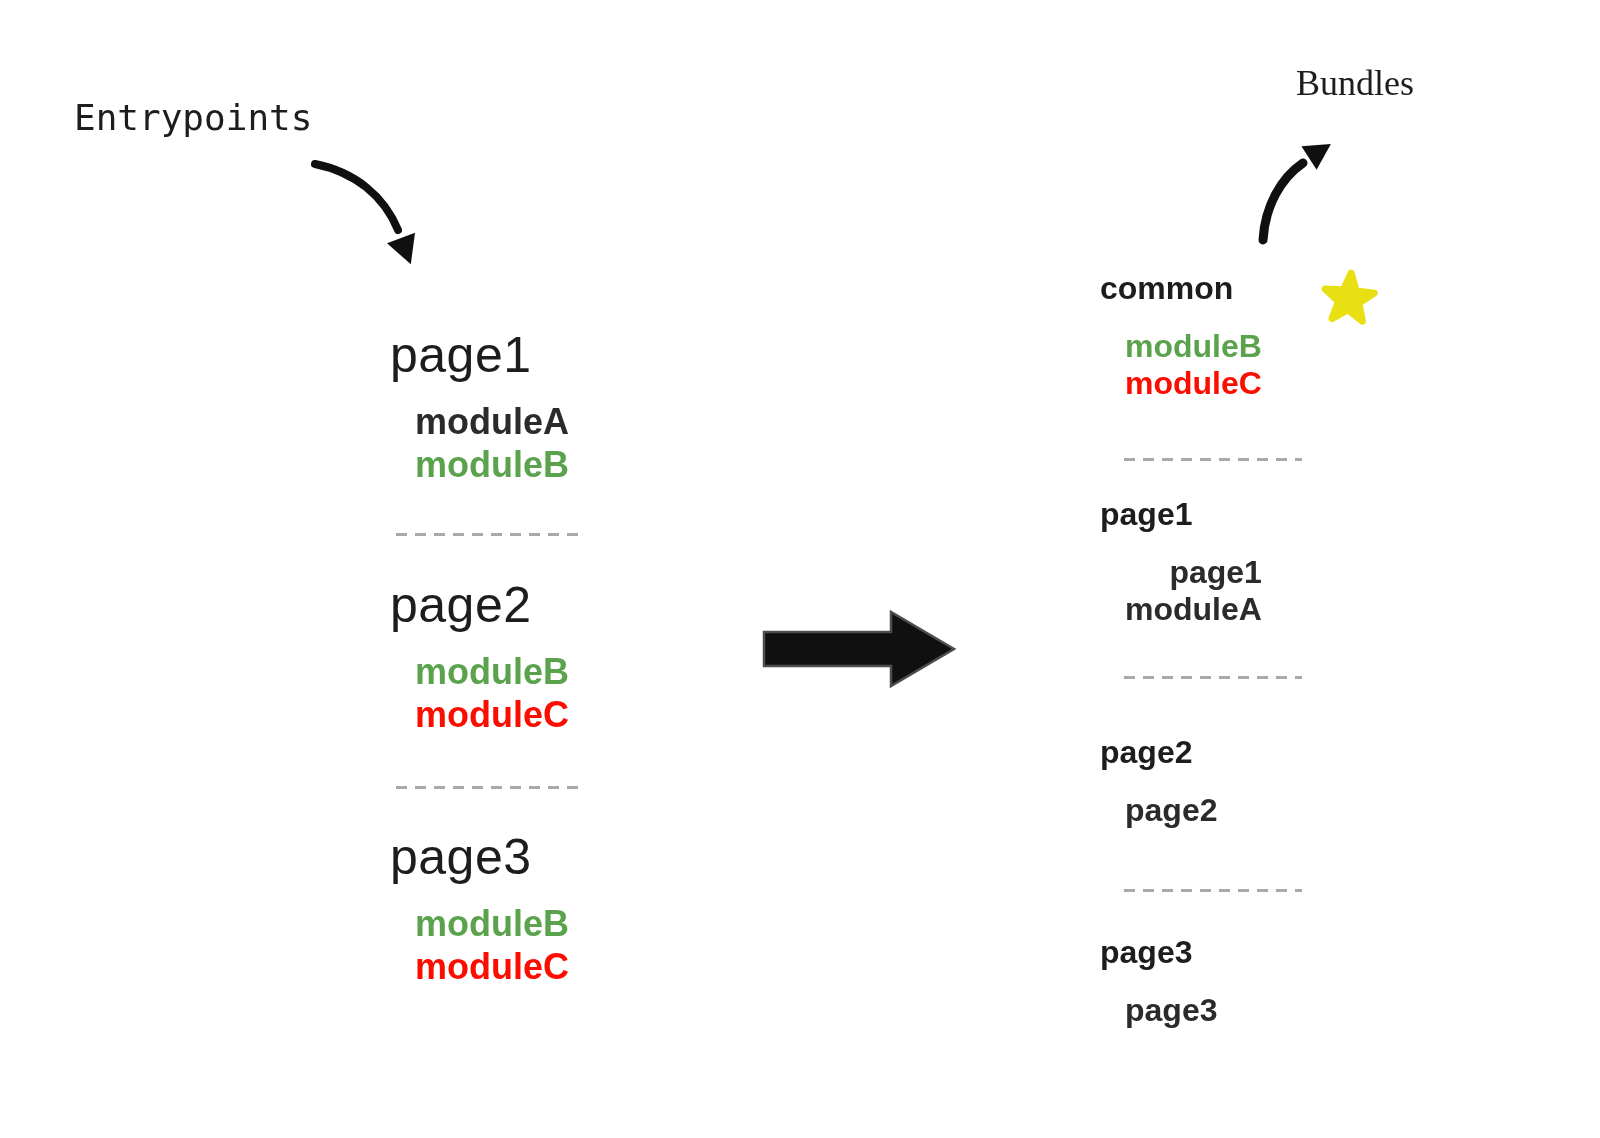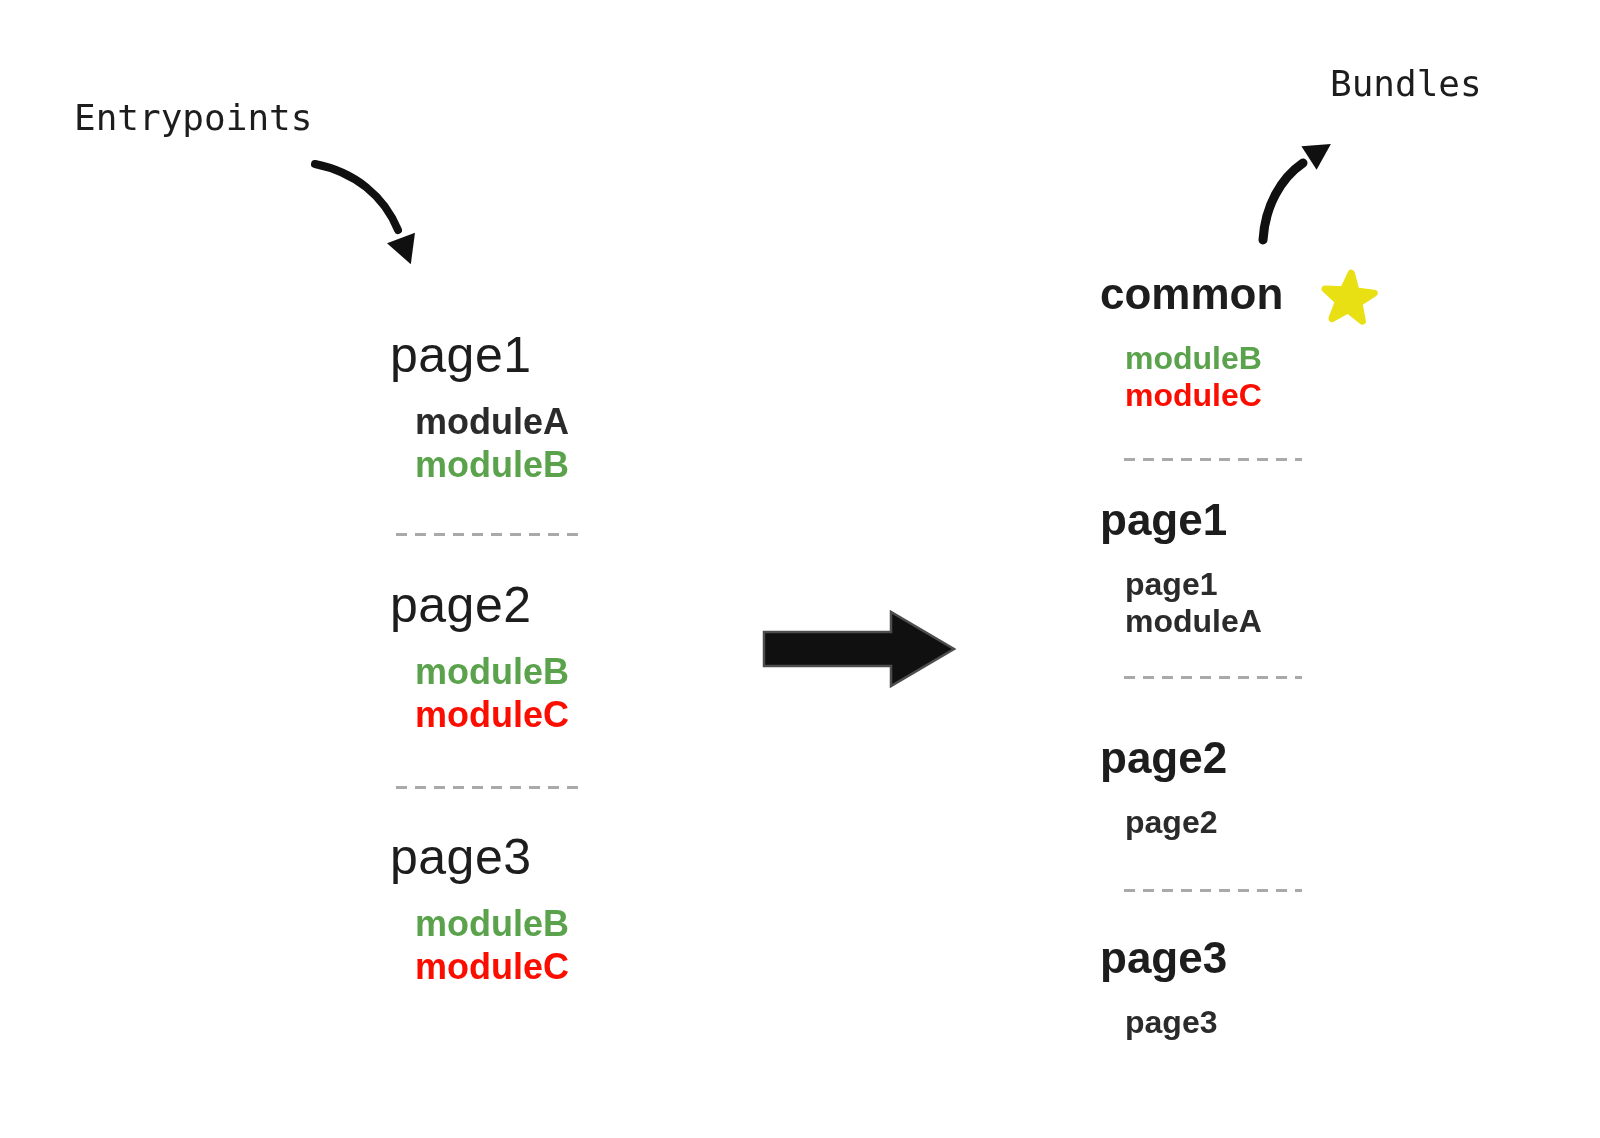--- a/index.html
+++ b/index.html
@@ -9,43 +9,43 @@
     color:var(--c-ink,#1d1d1d);
   }
   .mono-label {
     position:absolute;
     font-family:"DejaVu Sans Mono", "Liberation Mono", monospace;
     font-size:36px; line-height:1.1; color:var(--c-ink,#1d1d1d);
     white-space:nowrap;
   }
   .sec { position:absolute; white-space:nowrap; }
   .sec-title { margin:0; font-size:50px; line-height:1; font-weight:400; color:var(--c-ink,#1d1d1d); letter-spacing:0.5px; }
-  .sec.right .sec-title { font-size:44px; font-weight:700; letter-spacing:0; }
+  .sec.right .sec-title { font-size:32px; font-weight:700; letter-spacing:0; }
   .title-row { display:flex; align-items:center; gap:22px; }
-  .mods { margin:20px 0 0 25px; font-size:36px; line-height:1.2; }
+  .mods { margin:20px 0 0 25px; font-size:36px; line-height:1.2;text-align:right; }
   .sec.right .mods { margin:24px 0 0 25px; font-size:32px; line-height:1.16; }
   .mod { font-weight:700; }
   .mod.bold { font-weight:700; }
   .dash {
     position:absolute; height:3px;
     background:repeating-linear-gradient(90deg, var(--c-dash,#a9a9a9) 0 11px, transparent 11px 19px);
   }
   svg.arrow, svg.star { position:absolute; display:block; }
   svg.arrow .stroke { fill:none; stroke:var(--c-arrow,#101010); stroke-width:8; stroke-linecap:round; }
   svg.arrow .head { fill:var(--c-arrow,#101010); stroke:none; }
   svg.arrow .block { fill:var(--c-arrow,#101010); stroke:#4d4d4d; stroke-width:2.5; stroke-linejoin:miter; }
   svg.star .shape { fill:var(--c-star,#e8e013); stroke:var(--c-star,#e8e013); stroke-width:7; stroke-linejoin:round; }
 </style>
 </head>
 <body>
 
 <div class="canvas">
 
   <div class="mono-label" style="left:74px; top:98px;">Entrypoints</div>
-  <div class="mono-label" style="left:1330px; top:64px;">Bundles</div>
+  <div class="mono-label" style="left:1296px; top:64px;font-family:Liberation Serif, serif;">Bundles</div>
 
   <svg class="arrow" style="left:300px; top:152px;" width="130" height="120" viewBox="0 0 130 120" aria-hidden="true">
     <path class="stroke" d="M15,12 C55,20 84,44 98,78"></path>
     <polygon class="head" points="110.8,112.2 87,91.3 115,80.7"></polygon>
   </svg>
 
   <svg class="arrow" style="left:1243px; top:128px;" width="110" height="122" viewBox="0 0 110 122" aria-hidden="true">
     <path class="stroke" style="stroke-width:9" d="M20,112 C22,78 38,50 60,35"></path>
     <polygon class="head" points="87.9,15.9 73.6,41.8 58.4,18.2"></polygon>
   </svg>

